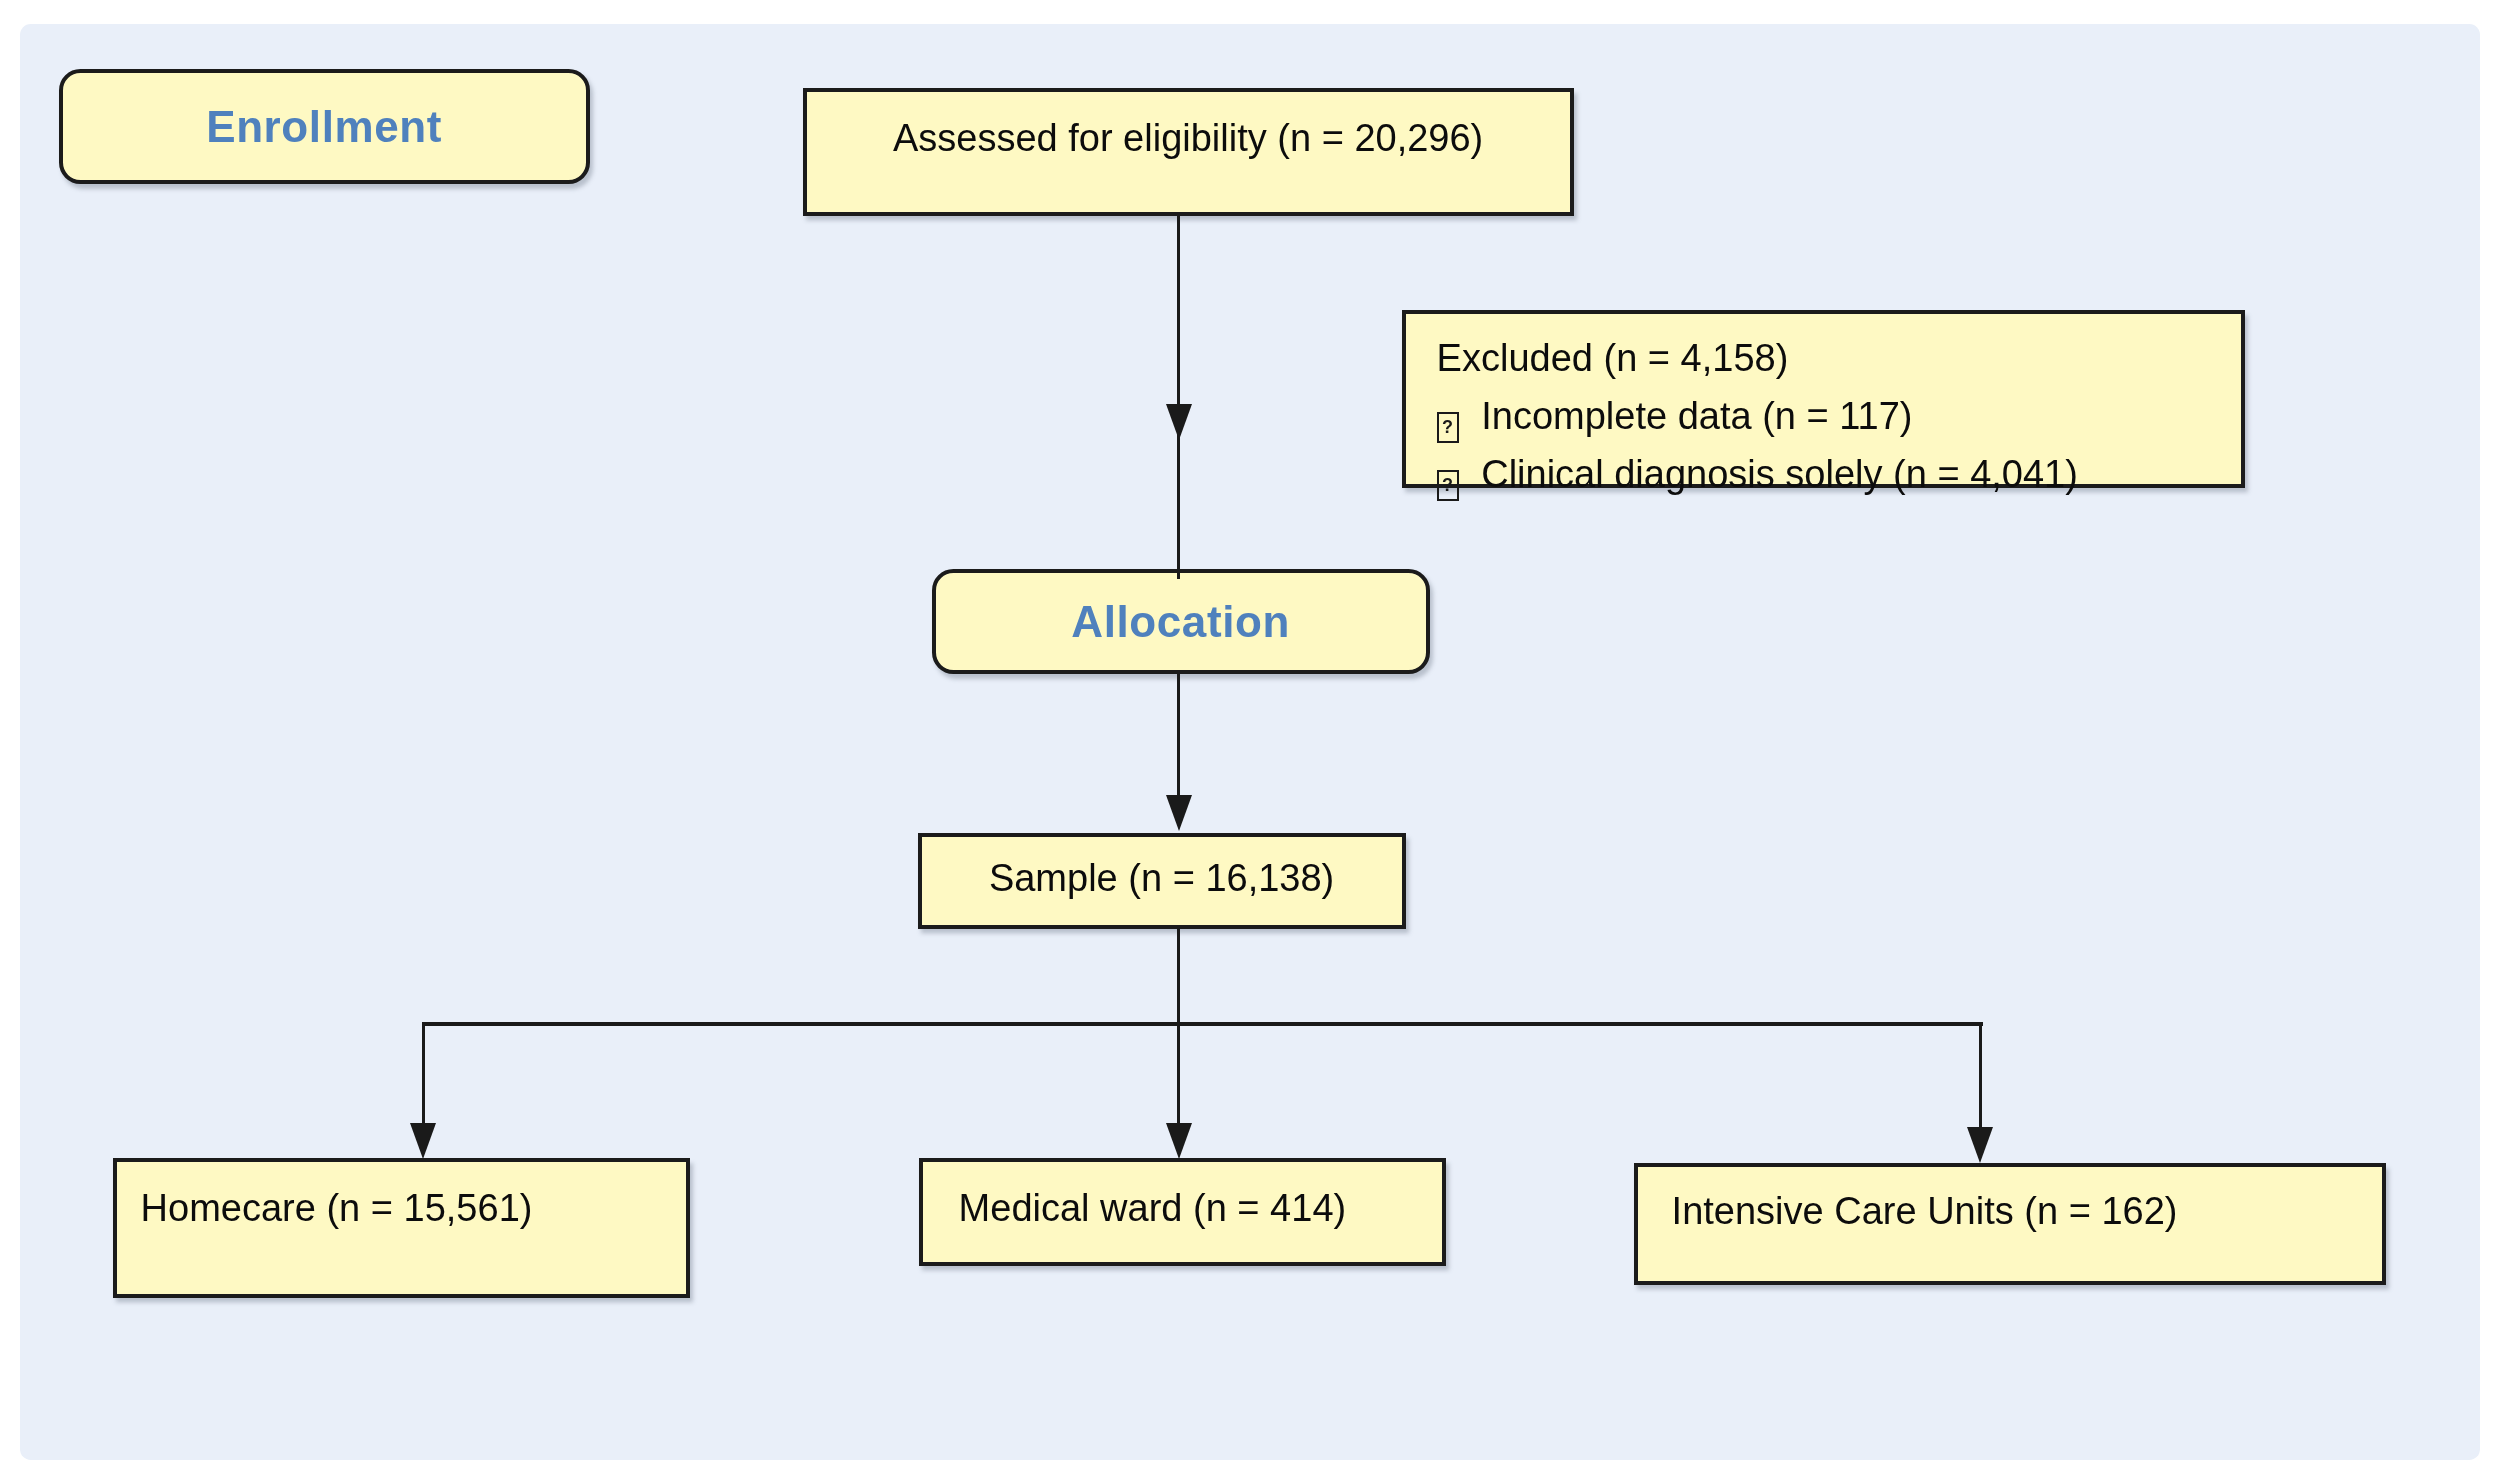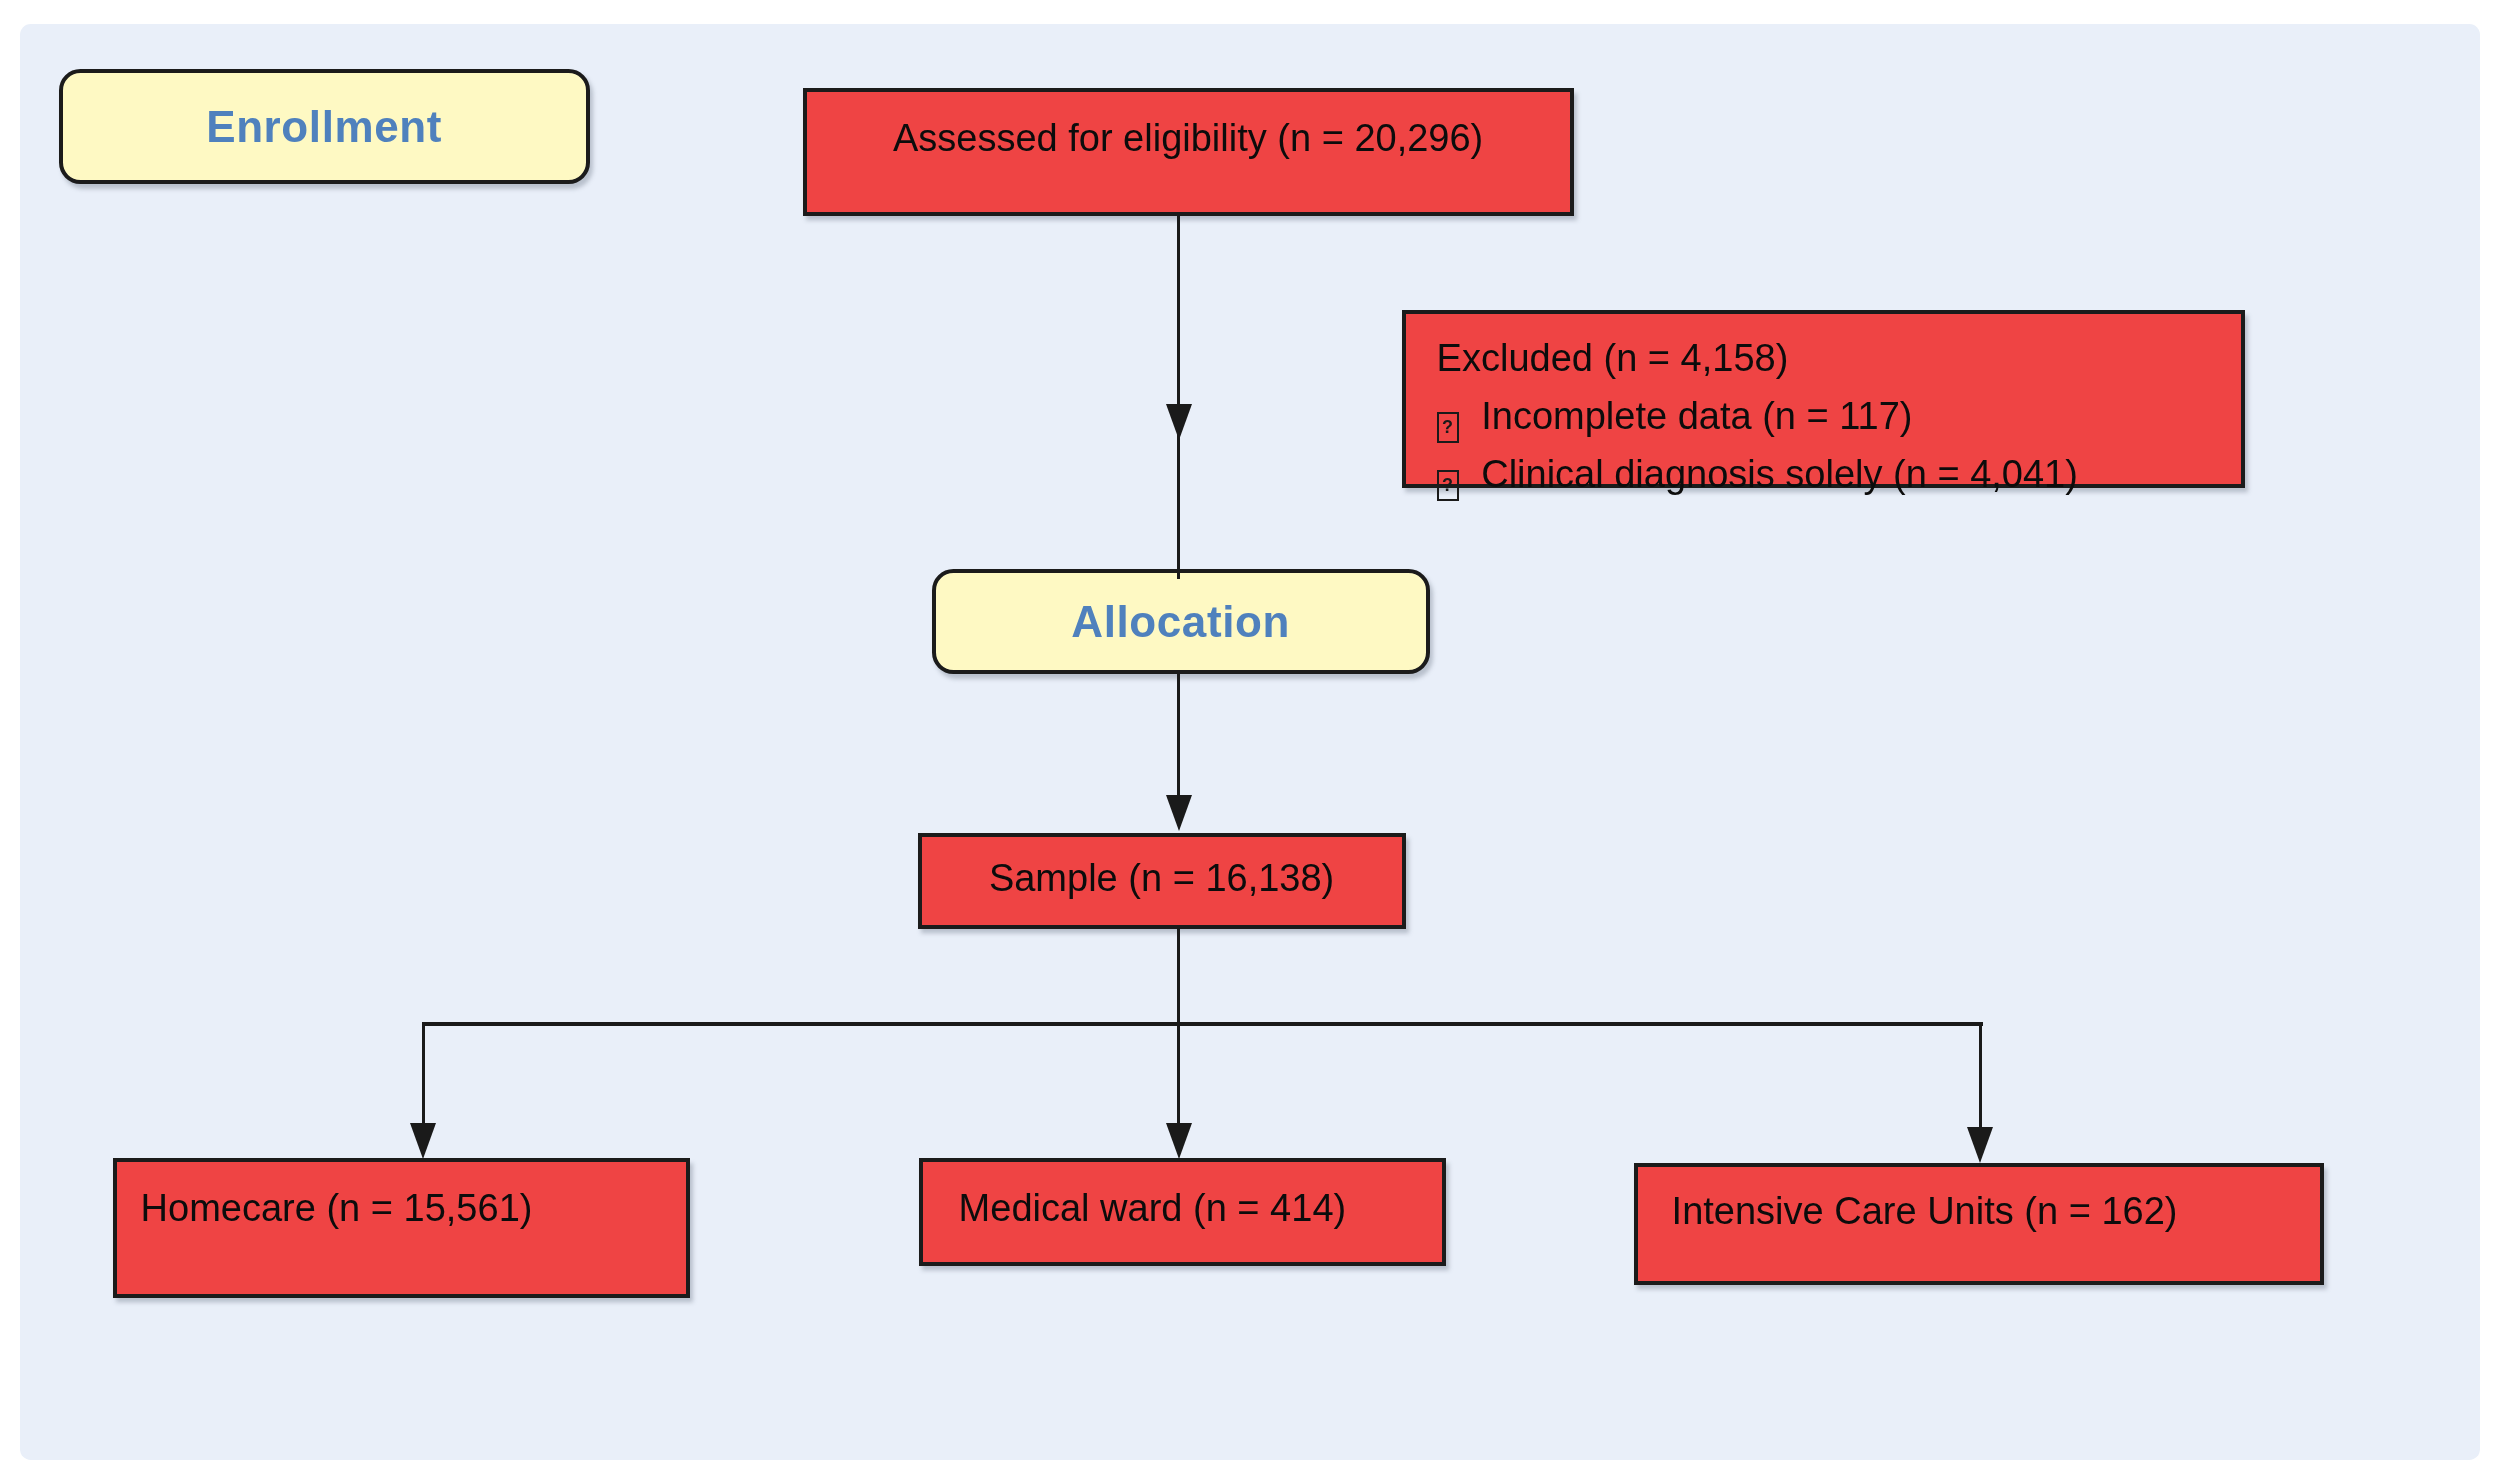--- a/index.html
+++ b/index.html
@@ -13,21 +13,21 @@
   }
   .panel {
     position: absolute;
     left: 19.6px; top: 24px;
     width: 2460px; height: 1436px;
     background: #E9EFF9;
     border-radius: 10.7px;
   }
   .box {
     position: absolute;
-    background: #ef4444;
+    background: #fef9c3;
     border: 4.8px solid #1b1b1b;
     box-sizing: border-box;
     color: #0c0c0c;
     font-size: 38px;
     box-shadow: 3px 4.8px 4.2px rgba(105,115,132,0.38);
   }
   .phase {
     position: absolute;
     background: #fef9c3;
     border: 4.8px solid #1b1b1b;
@@ -103,21 +103,21 @@
   </div>
 
   <div class="box" style="left:93px; top:1134px; width:577px; height:140px; padding:25px 0 0 24px;">
     <span>Homecare (n = 15,561)</span>
   </div>
 
   <div class="box" style="left:899px; top:1134px; width:527px; height:108px; padding:25px 0 0 36px;">
     <span>Medical ward (n = 414)</span>
   </div>
 
-  <div class="box" style="left:1614px; top:1139px; width:690px; height:122px; padding:22.6px 0 0 34px;">
+  <div class="box" style="left:1614px; top:1139px; width:752px; height:122px; padding:22.6px 0 0 34px;">
     <span>Intensive Care Units (n = 162)</span>
   </div>
 
   <div class="vline" style="left:1157px; top:192px; height:363px;"></div>
   <div class="arrowhead" style="left:1146px; top:380px;"></div>
 
   <div class="vline" style="left:1157px; top:650px; height:126px;"></div>
   <div class="arrowhead" style="left:1146px; top:771px;"></div>
 
   <div class="vline" style="left:1157px; top:904px; height:97px;"></div>

